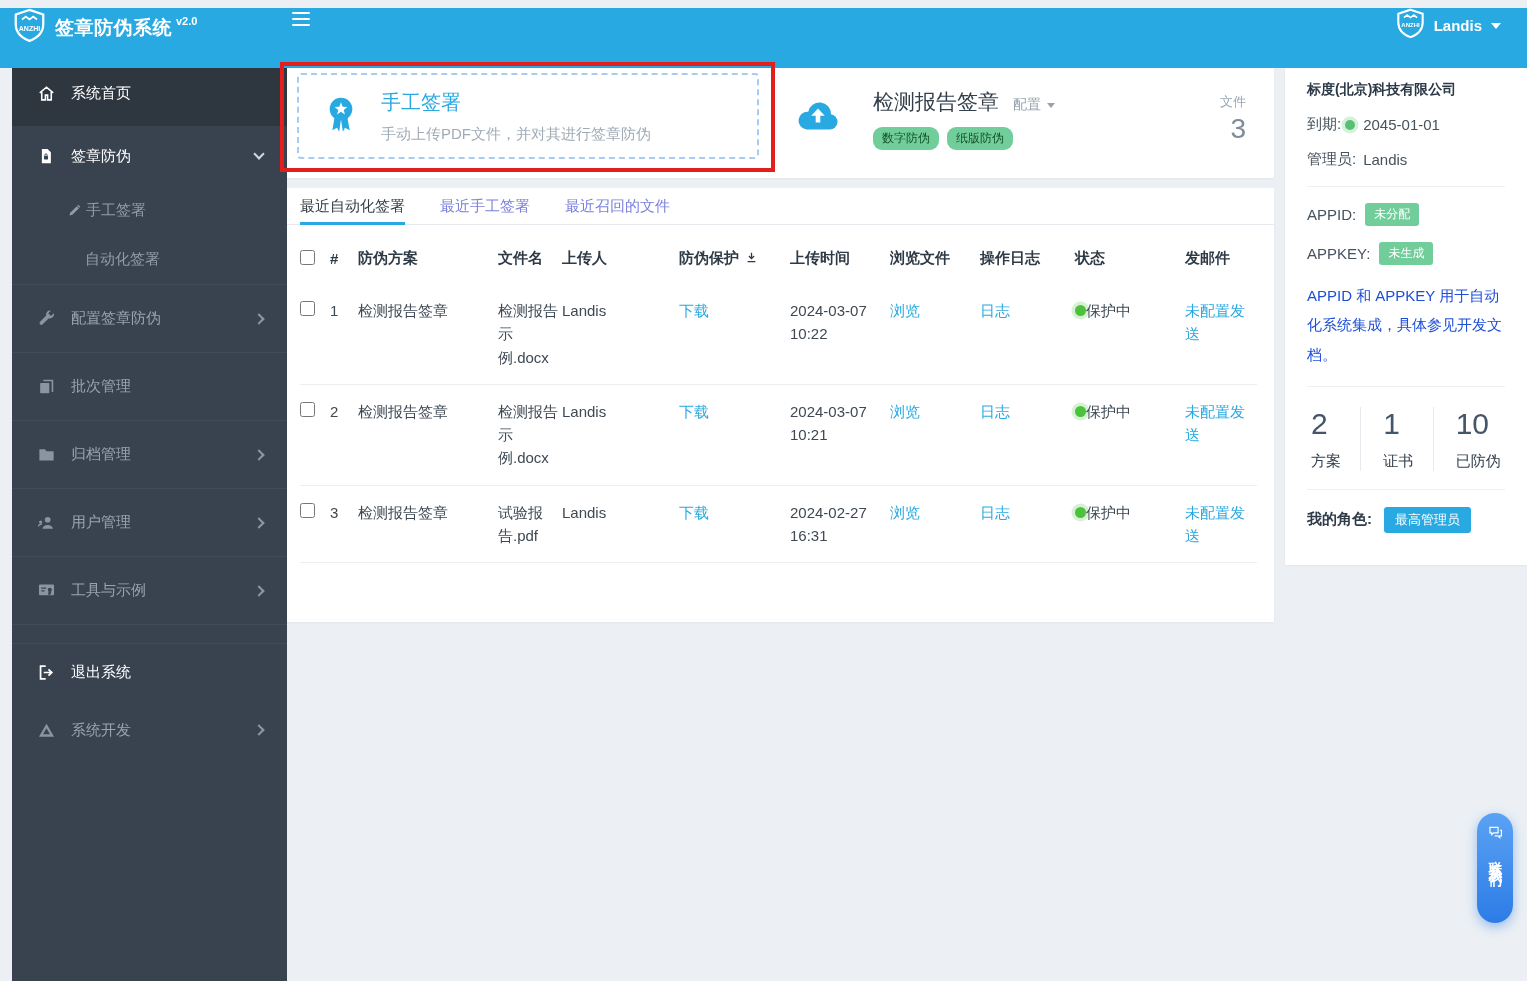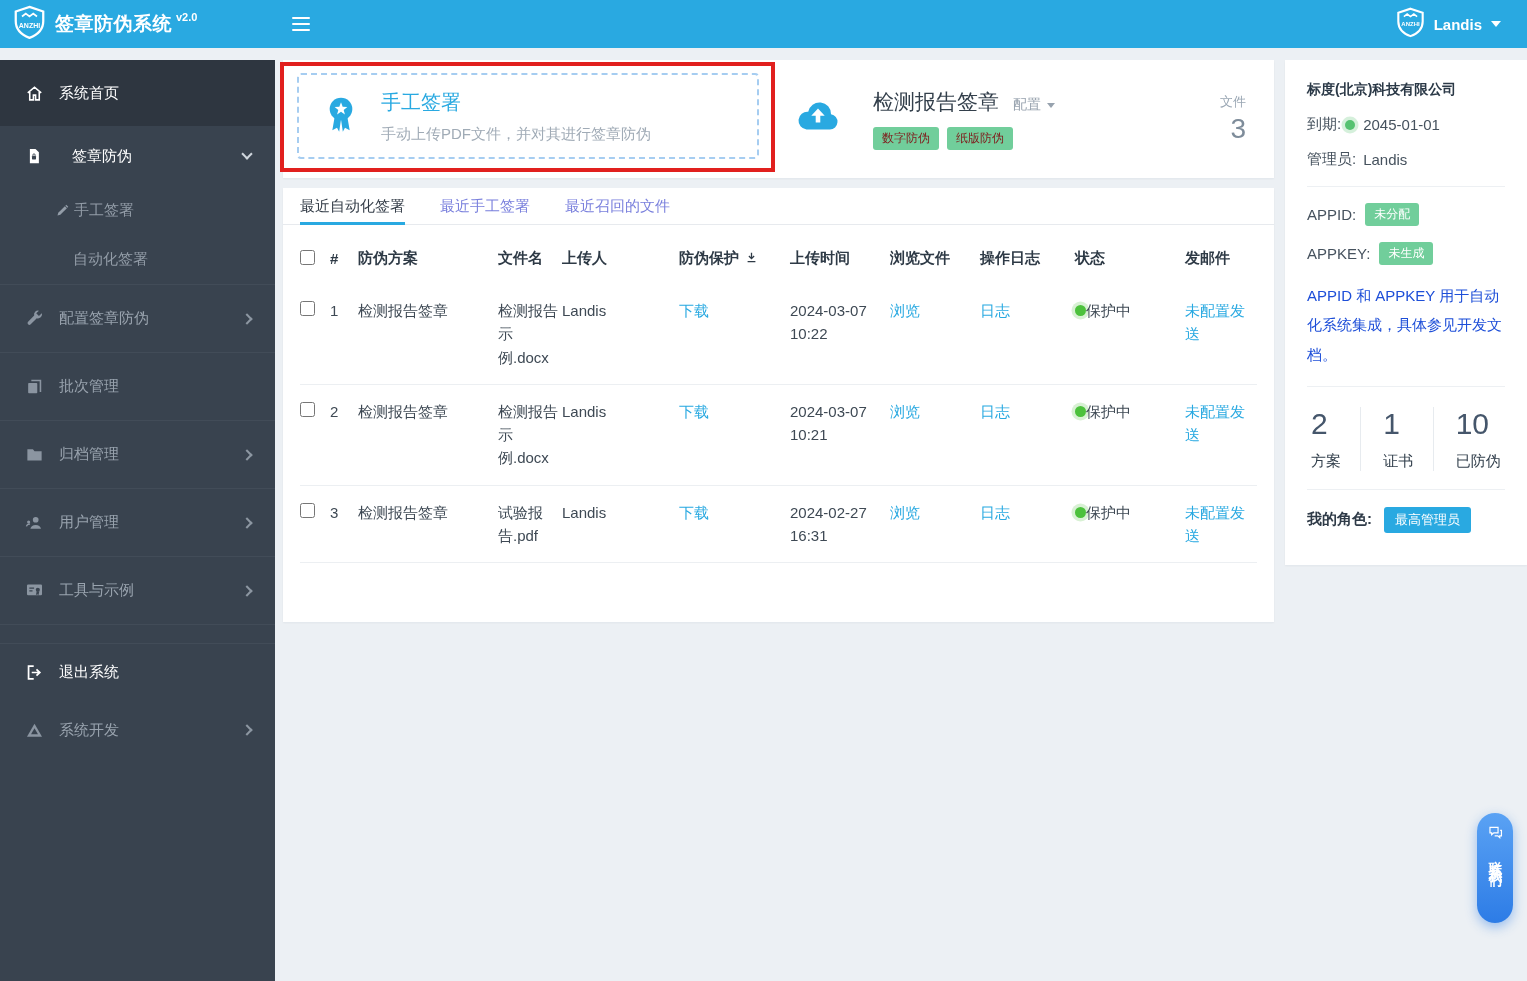--- a/index.html
+++ b/index.html
@@ -3,44 +3,44 @@
 <meta charset="utf-8">
 <style>
   * { margin:0; padding:0; box-sizing:border-box; }
   html,body { width:1527px; height:981px; }
   body {
     font-family:"Liberation Sans","DejaVu Sans",sans-serif;
     background:#ecf0f4; position:relative; overflow:hidden;
     color:#3e4954;
   }
   
-  .topbar { position:absolute; left:0; top:0; width:100%; height:48px;
-    background:#29a9e1; display:flex; align-items:center; z-index:20; color:#fff; }
+  .topbar { position:absolute; left:0; top:8px; width:100%; height:60px;
+    background:#29a9e1; display:flex; align-items:flex-start; z-index:20; color:#fff; }
   .brand { width:275px; display:flex; align-items:center; padding-left:13px; flex:none; }
   .brand-title { font-size:19px; font-weight:bold; margin-left:9px; letter-spacing:.5px; }
   .brand-ver { font-size:11px; font-weight:bold; position:relative; top:-7px; margin-left:4px; }
   .menu-btn { margin-left:17px; width:26px; height:22px; display:flex; flex-direction:column;
     justify-content:center; gap:3.5px; cursor:pointer; }
   .menu-btn i { display:block; width:18px; height:2.6px; background:#fff; border-radius:1px; }
   .topnav { display:flex; align-items:center; margin-left:30px; gap:38px; }
   .topnav-item { font-size:15px; font-weight:600; cursor:pointer; }
   .top-user { margin-left:auto; display:flex; align-items:center; padding-right:26px; gap:9px; cursor:pointer; }
   .top-user .uname { font-size:15px; font-weight:bold; }
   .caret { width:0; height:0; border-left:5px solid transparent; border-right:5px solid transparent;
     border-top:6px solid currentColor; display:inline-block; }
   
-  .sidebar { position:absolute; left:0; top:60px; width:275px; bottom:0; background:#39434f; z-index:10; }
+  .sidebar { position:absolute; left:12px; top:60px; width:275px; bottom:0; background:#39434f; z-index:10; }
   .side-item { display:flex; align-items:center; padding:0 24px; cursor:pointer;
     color:#99a3ae; font-size:15px; }
   .side-item .sicon { width:20px; height:20px; margin-right:15px; display:flex; align-items:center;
     justify-content:center; color:#8b95a1; flex:none; }
   .side-item.lit, .side-item.lit .sicon { color:#fff; }
   .item-home { height:66px; background:#2e3640; }
   .section { border-bottom:1px solid #424c58; }
-  .parent-row { height:60px;gap:13px; }
+  .parent-row { height:60px; }
   .side-sub { display:flex; align-items:center; padding-left:55px; height:49px; color:#939da8;
     font-size:15px; cursor:pointer; }
   .side-sub .sub-icon { width:16px; height:16px; margin-right:3px; color:#939da8; display:flex; align-items:center; }
   .plain-row { height:68px; }
   .chev { width:8px; height:8px; border-right:2px solid #8d97a2; border-bottom:2px solid #8d97a2;
     transform:rotate(-45deg); margin-left:auto; flex:none; }
   .chev.down { transform:rotate(45deg); border-color:#cfd6dd; margin-top:-4px; }
   .gap-top { margin-top:18px; border-top:1px solid #424c58; }
   .row-logout { height:58px; border-bottom:none; }
   .row-dev { height:58px; }
@@ -53,21 +53,21 @@
   .manual-title { font-size:20px; color:#29a9e1; margin-bottom:9px; }
   .manual-desc { font-size:15px; color:#a0abb6; }
   .scheme-zone { position:absolute; left:512px; top:0; right:0; height:100%;
     display:flex; align-items:center; }
   .scheme-info { margin-left:32px; }
   .scheme-head { display:flex; align-items:baseline; gap:14px; }
   .scheme-title { font-size:21px; color:#333f4b; font-weight:500; }
   .config-link { font-size:14px; color:#97a2ae; display:inline-flex; align-items:center; gap:6px; cursor:pointer; }
   .config-link .caret { border-top-width:5px; border-left-width:4px; border-right-width:4px; }
   .badge-row { margin-top:11px; display:flex; gap:8px; }
-  .badge-green { background:#71ce9b; color:#7f1d1d; font-size:12px; padding:3px 9px; border-radius:3px; }
+  .badge-green { background:#71ce9b; color:#14532d; font-size:12px; padding:3px 9px; border-radius:9px; }
   .files-block { margin-left:auto; margin-right:28px; text-align:right; }
   .files-label { font-size:13px; color:#9aa7b4; }
   .files-count { font-size:28px; color:#7e8c9a; font-weight:300; margin-top:2px; }
   .red-box { position:absolute; left:280px; top:62px; width:495px; height:110px;
     border:4px solid #e1201e; z-index:40; pointer-events:none; }
   
   .card-table { left:283px; top:188px; width:991px; height:434px; }
   .tabs { height:37px; border-bottom:1px solid #e7eaee; display:flex; align-items:stretch;
     padding-left:17px; gap:35px; }
   .tab { font-size:15px; display:flex; align-items:center; cursor:pointer; position:relative;

